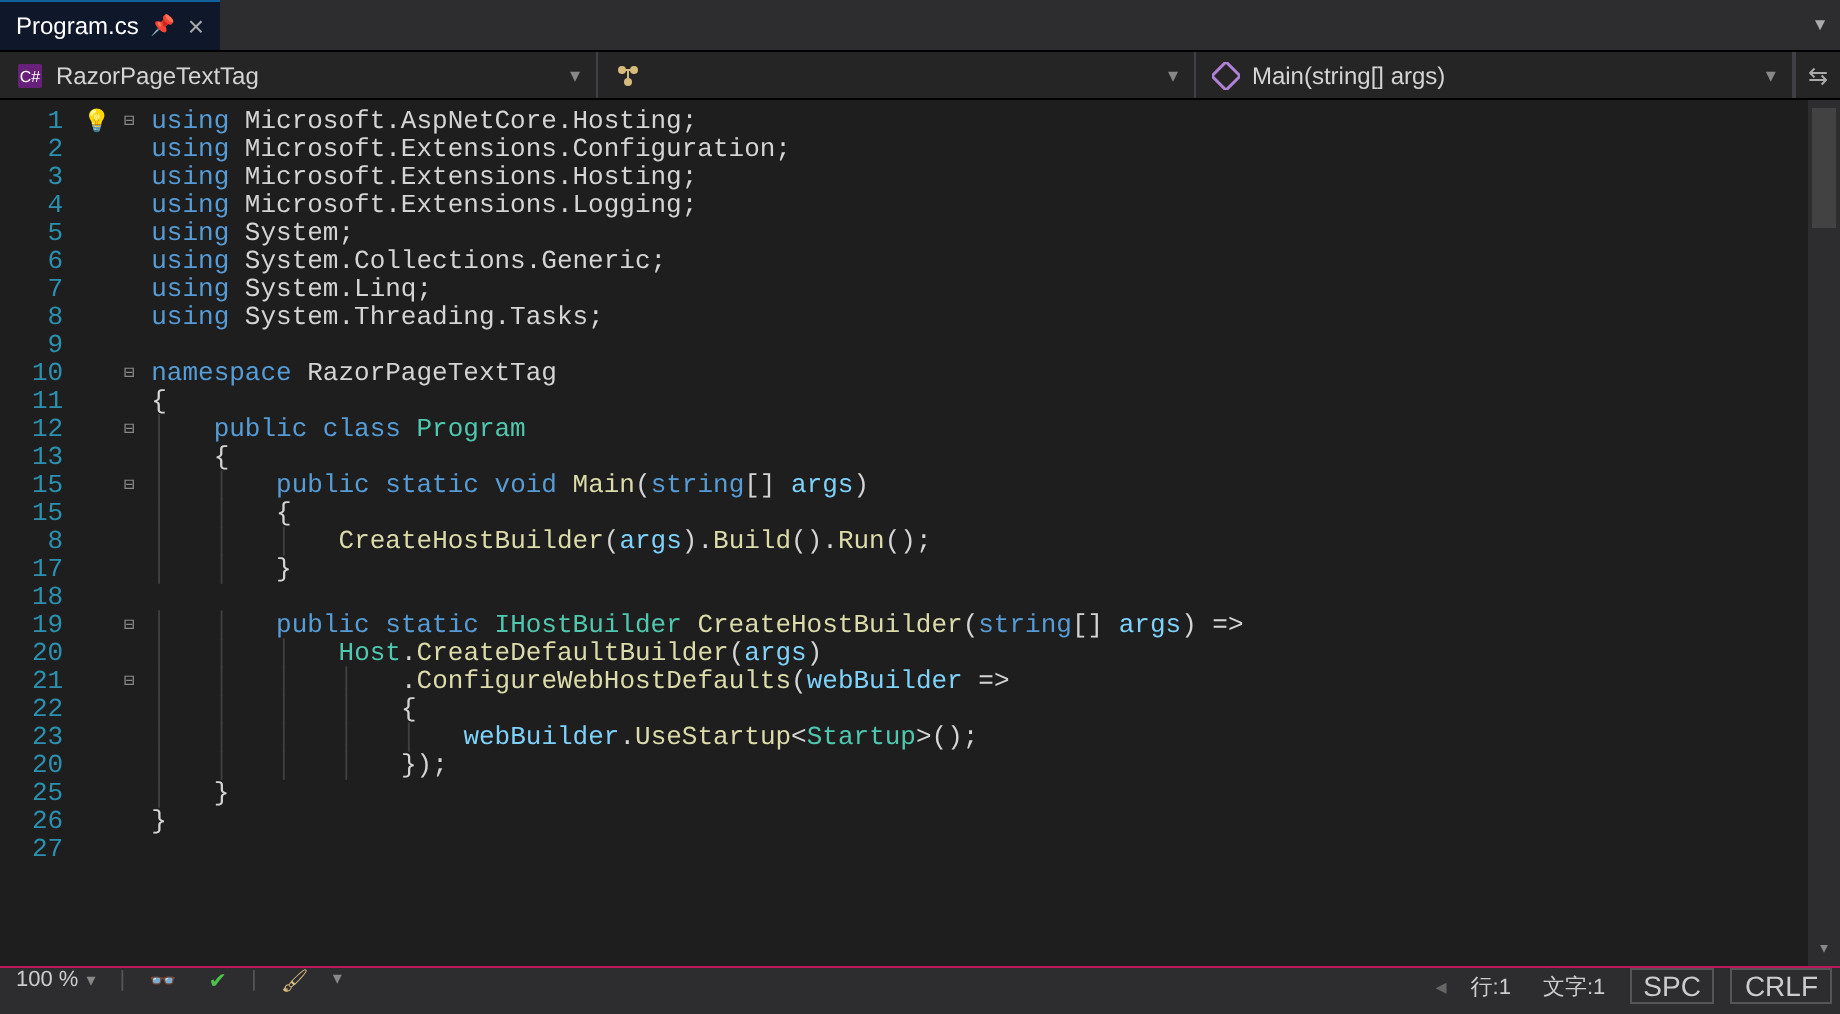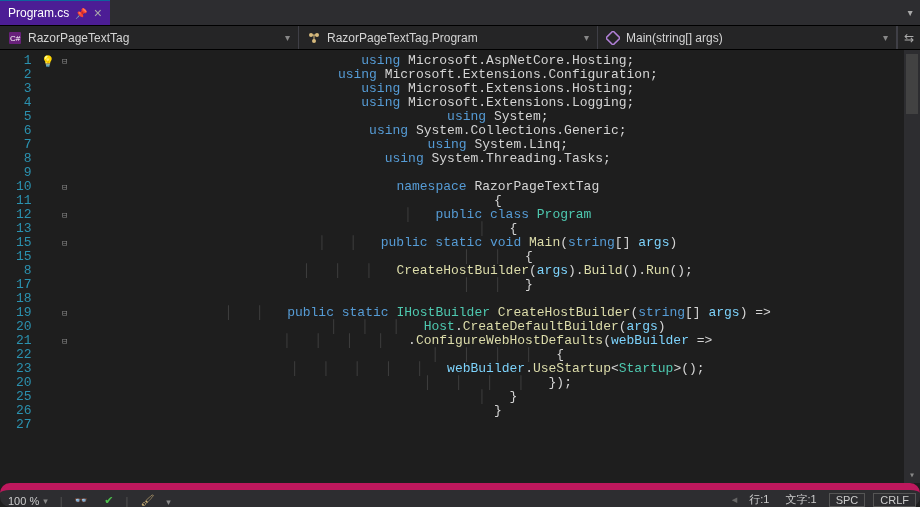--- a/index.html
+++ b/index.html
@@ -1,54 +1,54 @@
 <!DOCTYPE html>
 <html><head>
 <meta charset="utf-8">
 <style>
 * { margin: 0; padding: 0; box-sizing: border-box; }
 body { font-family: Consolas, 'Courier New', monospace; font-size: 13px; background: #1e1e1e; color: #d4d4d4; overflow: hidden; width: 920px; height: 507px; }
 .editor-container { display: flex; flex-direction: column; height: 100%; }
 .tab-bar { display: flex; align-items: center; background: #2d2d30; height: 26px; border-bottom: 1px solid #000; }
-.tab { display: flex; align-items: center; padding: 0 8px; height: 100%; background: #4c1d95; border-top: 1px solid #0e639c; font-family: 'Segoe UI', sans-serif; font-size: 12px; color: #fff; gap: 6px; }
+.tab { display: flex; align-items: center; padding: 0 8px; height: 100%; background: #0f172a; border-top: 1px solid #0e639c; font-family: 'Segoe UI', sans-serif; font-size: 12px; color: #fff; gap: 6px; }
 .tab-close { color: #aaa; cursor: pointer; font-size: 14px; }
 .tab-overflow { margin-left: auto; padding: 0 6px; color: #aaa; }
 .nav-bar { display: flex; align-items: center; background: #252526; height: 24px; border-bottom: 1px solid #000; font-family: 'Segoe UI', sans-serif; font-size: 12px; }
 .nav-item { display: flex; align-items: center; padding: 0 8px; height: 100%; gap: 6px; border-right: 1px solid #3f3f46; flex: 1; }
 .nav-item:last-child { border-right: none; }
 .nav-icon { width: 14px; height: 14px; display: inline-flex; align-items: center; justify-content: center; }
 .nav-dropdown { margin-left: auto; color: #888; font-size: 10px; }
 .nav-toggle { padding: 0 6px; color: #aaa; border-left: 1px solid #3f3f46; height: 100%; display: flex; align-items: center; }
 .code-area { display: flex; flex: 1; overflow: hidden; position: relative; }
 .gutter { display: flex; background: #1e1e1e; }
 .line-numbers { text-align: right; color: #2b91af; padding: 4px 8px 4px 16px; font-size: 13px; line-height: 14px; user-select: none; }
 .line-numbers div { height: 14px; }
 .margin { width: 18px; padding-top: 4px; }
 .margin div { height: 14px; display: flex; align-items: center; justify-content: center; }
 .fold-col { width: 14px; padding-top: 4px; }
 .fold-col div { height: 14px; display: flex; align-items: center; justify-content: center; color: #888; font-size: 9px; cursor: pointer; }
 .code { flex: 1; padding: 4px 0; font-size: 13px; line-height: 14px; white-space: pre; overflow: auto; }
-.code-line { height: 14px; padding-left: 4px; text-align: center; }
+.code-line { height: 14px; padding-left: 4px; }
 .kw { color: #569cd6; }
 .ns { color: #d4d4d4; }
 .type { color: #4ec9b0; }
 .method { color: #dcdcaa; }
 .param { color: #7dd3fc; }
 .punct { color: #d4d4d4; }
 .guide { color: #404040; }
 .scrollbar-v { position: absolute; right: 0; top: 0; bottom: 0; width: 16px; background: #2d2d30; }
 .scroll-thumb { position: absolute; top: 4px; right: 2px; width: 12px; height: 60px; background: #424242; }
 .scroll-arrow { position: absolute; width: 16px; height: 16px; color: #888; display: flex; align-items: center; justify-content: center; font-size: 10px; }
 .scroll-arrow.up { top: 0; }
 .scroll-arrow.down { bottom: 0; }
-.status-bar { display: flex; align-items: flex-end; background: #2d2d30; height: 24px; border-top: 7px solid #be185d; font-family: 'Segoe UI', sans-serif; font-size: 11px; color: #ccc; padding: 0 4px; gap: 8px; border-radius: 10px; }
+.status-bar { display: flex; align-items: flex-start; background: #2d2d30; height: 24px; border-top: 1px solid #be185d; font-family: 'Segoe UI', sans-serif; font-size: 11px; color: #ccc; padding: 0 4px; gap: 8px; }
 .status-item { display: flex; align-items: center; gap: 4px; padding: 0 4px; }
 .status-sep { color: #555; }
 .status-right { margin-left: auto; display: flex; align-items: center; gap: 8px; }
-.status-box { border: 1px solid #555; padding: 0 6px; font-size: 11px; }
+.status-box { border: 1px solid #555; padding: 0 6px; font-size: 14px; }
 .ok-icon { color: #4ec04e; }
 .zoom-dd { font-size: 9px; color: #888; }
 .bulb { color: #ffcc00; font-size: 11px; }
 </style>
 </head>
 <body>
 
 <div class="editor-container">
   <div class="tab-bar">
     <div class="tab">
@@ -73,21 +73,20 @@
     <div class="nav-item">
       <span class="nav-icon">
           <svg width="14" height="14" viewBox="0 0 14 14">
             <circle cx="4" cy="4" r="2" fill="#d7ba7d"></circle>
             <circle cx="10" cy="4" r="2" fill="#d7ba7d"></circle>
             <circle cx="7" cy="10" r="2" fill="#d7ba7d"></circle>
             <line x1="4" y1="4" x2="10" y2="4" stroke="#d7ba7d"></line>
             <line x1="7" y1="4" x2="7" y2="10" stroke="#d7ba7d"></line>
           </svg>
         </span>
-      <span>RazorPageTextTag.Program</span>
       <span class="nav-dropdown">▾</span>
     </div>
     <div class="nav-item">
       <span class="nav-icon">
           <svg width="14" height="14" viewBox="0 0 14 14">
             <rect x="2" y="2" width="10" height="10" fill="none" stroke="#b180d7" stroke-width="1.5" transform="rotate(45 7 7)"></rect>
           </svg>
         </span>
       <span>Main(string[] args)</span>
       <span class="nav-dropdown">▾</span>

